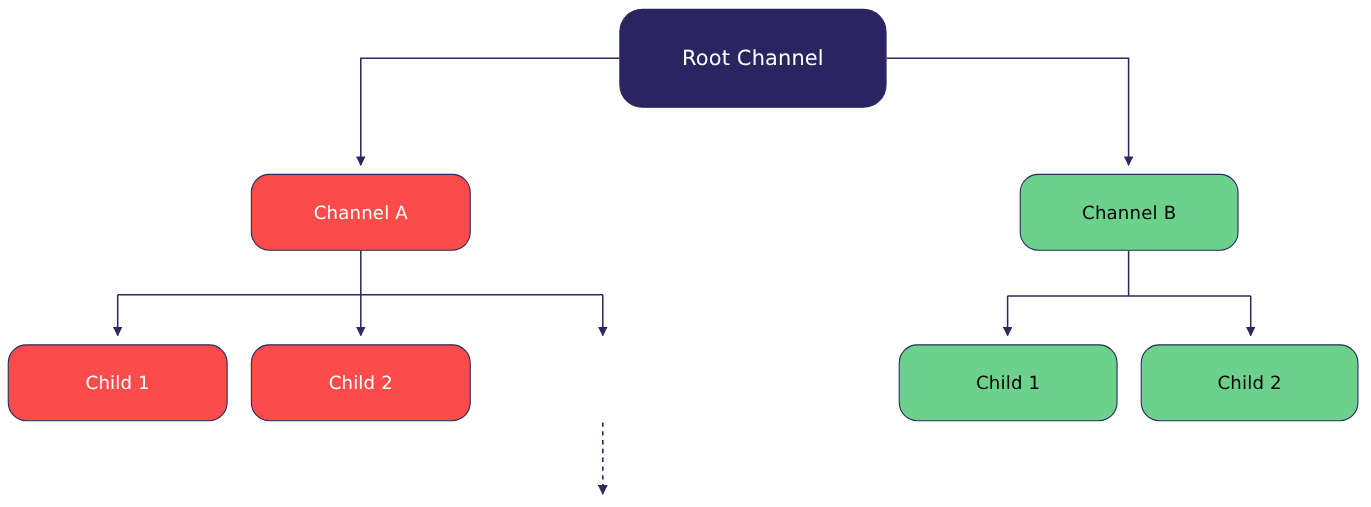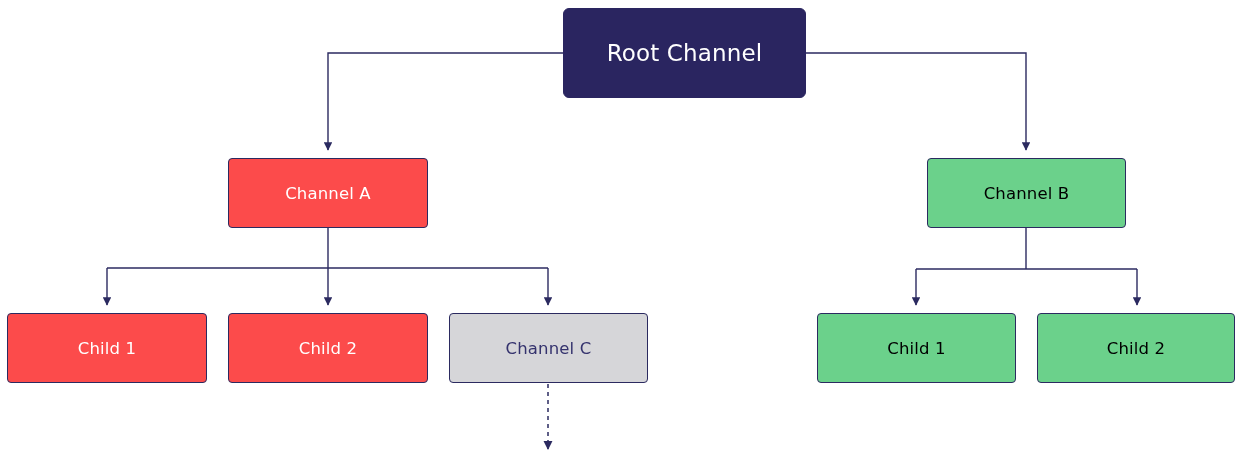--- a/index.html
+++ b/index.html
@@ -24,33 +24,33 @@
     width: 1246px;
     height: 461px;
     pointer-events: none;
   }
   .node {
     position: absolute;
     box-sizing: border-box;
     display: flex;
     align-items: center;
     justify-content: center;
-    border-radius: 4px;
+    border-radius: 17px;
     border: 1.3px solid #27265c;
     font-size: 16.5px;
     letter-spacing: 0.15px;
     white-space: nowrap;
     text-align: center;
   }
   .node.root {
     background: #2a2560;
     border-color: #2a2560;
     color: #ffffff;
-    border-radius: 6px;
-    font-size: 23px;
+    border-radius: 21px;
+    font-size: 19px;
   }
   .node.red {
     background: #fc4b4b;
     border-color: #2b2a60;
     color: #ffffff;
   }
   .node.green {
     background: #6bd18b;
     border-color: #2b2a60;
     color: #000000;
@@ -107,23 +107,20 @@
   </div>
 
   <div class="node red" style="left:7px; top:313px; width:200px; height:70px;">
     <span>Child 1</span>
   </div>
 
   <div class="node red" style="left:228px; top:313px; width:200px; height:70px;">
     <span>Child 2</span>
   </div>
 
-  <div class="node gray" style="left:449px; top:313px; width:199px; height:70px;">
-    <span>Channel C</span>
-  </div>
 
   <div class="node green" style="left:817px; top:313px; width:199px; height:70px;">
     <span>Child 1</span>
   </div>
 
   <div class="node green" style="left:1037px; top:313px; width:198px; height:70px;">
     <span>Child 2</span>
   </div>
 
 </div>

